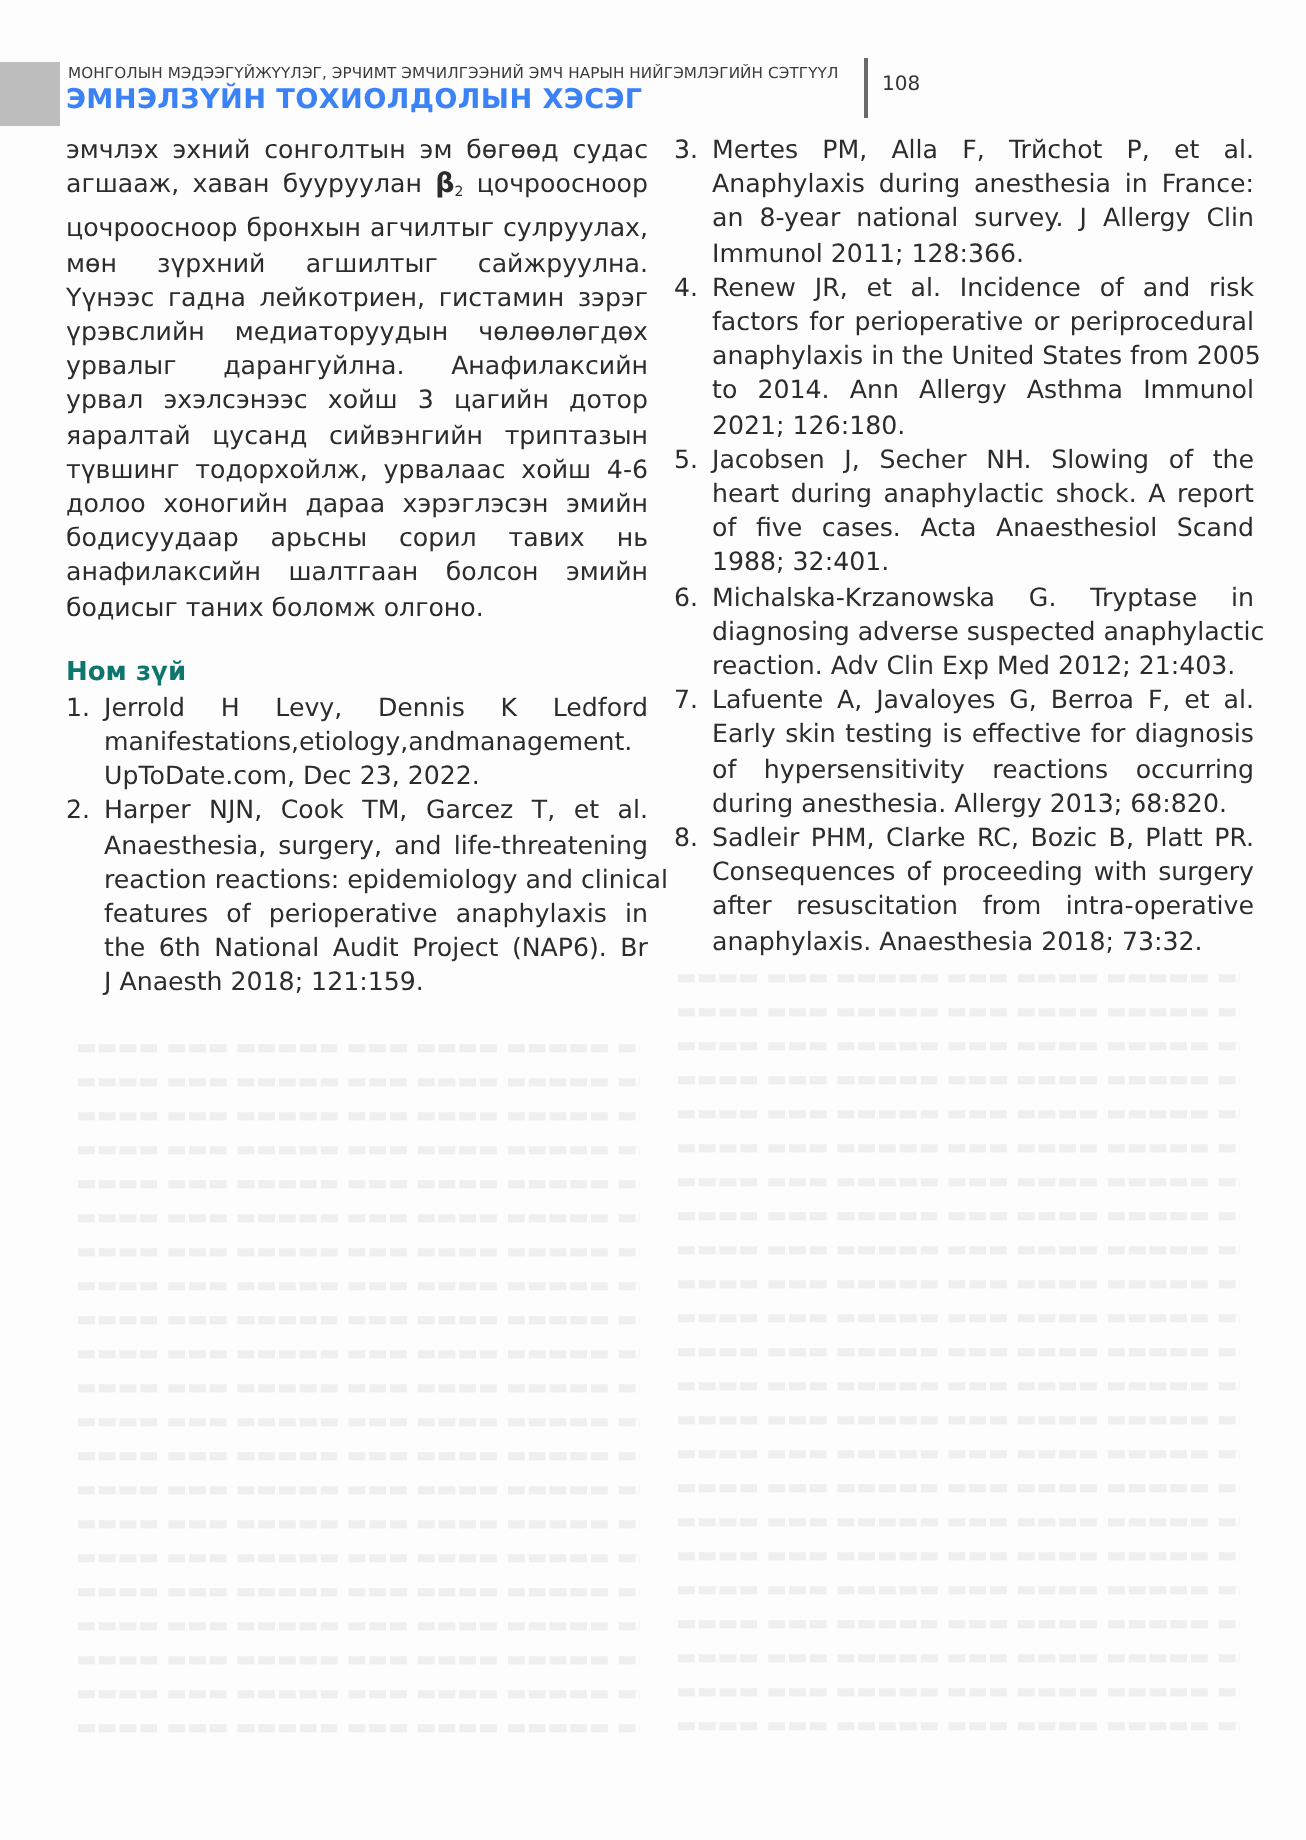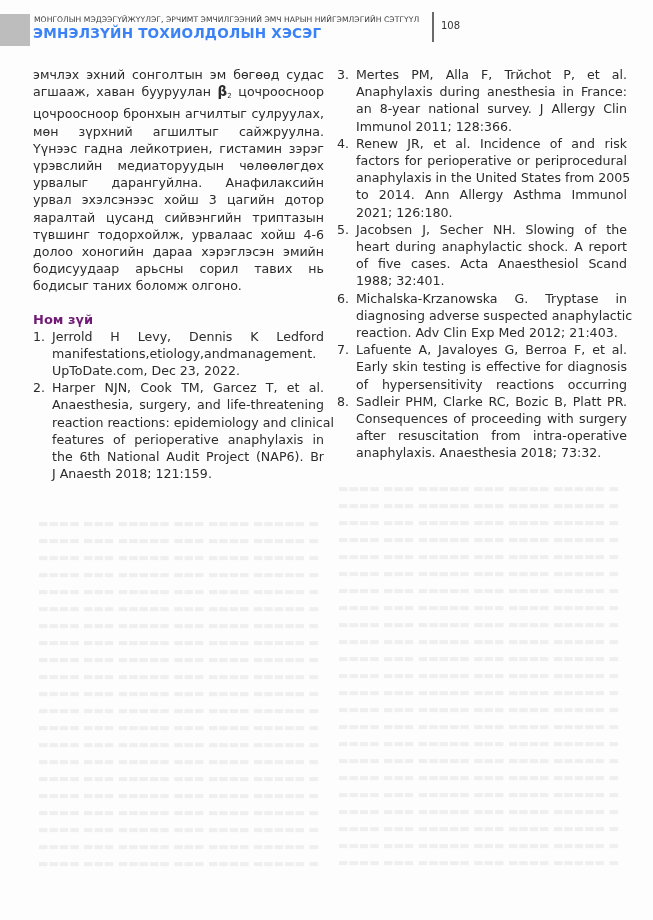--- a/index.html
+++ b/index.html
@@ -11,21 +11,21 @@
       width: 653px;
       height: 920px;
       position: relative;
       overflow: hidden;
       font-family: "DejaVu Sans", sans-serif;
       color: #2a2a2a;
       background: #fdfdfd;
     }
     .header {
       position: absolute;
-      top: 14px;
+      top: 31px;
       left: 0;
       width: 570px;
       height: 40px;
     }
     .header-block {
       position: absolute;
       left: 0;
       top: 0;
       width: 30px;
       height: 32px;
@@ -88,21 +88,21 @@
     }
     .para .line.last { text-align-last: left; }
 
     .beta { font-weight: bold; font-size: 13.5px; }
     .sub { font-size: 7px; vertical-align: -2px; }
 
     .refs-title {
       margin: 16px 0 0 0;
       font-weight: bold;
       font-size: 13px;
-      color: #701a75;
+      color: #0f766e;
       line-height: 17px;
     }
     .ref-list {
       list-style: none;
       margin: 0;
       padding: 0;
     }
     .ref {
       position: relative;
       padding-left: 19px;
@@ -202,20 +202,21 @@
     <span class="line">цочроосноор бронхын агчилтыг сулруулах,</span>
     <span class="line">мөн зүрхний агшилтыг сайжруулна.</span>
     <span class="line">Үүнээс гадна лейкотриен, гистамин зэрэг</span>
     <span class="line">үрэвслийн медиаторуудын чөлөөлөгдөх</span>
     <span class="line">урвалыг дарангуйлна. Анафилаксийн</span>
     <span class="line">урвал эхэлсэнээс хойш 3 цагийн дотор</span>
     <span class="line">яаралтай цусанд сийвэнгийн триптазын</span>
     <span class="line">түвшинг тодорхойлж, урвалаас хойш 4-6</span>
     <span class="line">долоо хоногийн дараа хэрэглэсэн эмийн</span>
     <span class="line">бодисуудаар арьсны сорил тавих нь</span>
+    <span class="line">анафилаксийн шалтгаан болсон эмийн</span>
     <span class="line last">бодисыг таних боломж олгоно.</span>
   </div>
 
   <div class="refs-title">Ном зүй</div>
   <ul class="ref-list">
     <li class="ref">
       <span class="ref-num">1.</span>
       <span class="ref-text">
         <span class="line">Jerrold H Levy, Dennis K Ledford</span>
         <span class="line">manifestations,etiology,andmanagement.</span>
@@ -273,20 +274,21 @@
         <span class="line">diagnosing adverse suspected anaphylactic</span>
         <span class="line last">reaction. Adv Clin Exp Med 2012; 21:403.</span>
       </span>
     </li>
     <li class="ref">
       <span class="ref-num">7.</span>
       <span class="ref-text">
         <span class="line">Lafuente A, Javaloyes G, Berroa F, et al.</span>
         <span class="line">Early skin testing is effective for diagnosis</span>
         <span class="line">of hypersensitivity reactions occurring</span>
+        <span class="line last">during anesthesia. Allergy 2013; 68:820.</span>
       </span>
     </li>
     <li class="ref">
       <span class="ref-num">8.</span>
       <span class="ref-text">
         <span class="line">Sadleir PHM, Clarke RC, Bozic B, Platt PR.</span>
         <span class="line">Consequences of proceeding with surgery</span>
         <span class="line">after resuscitation from intra-operative</span>
         <span class="line last">anaphylaxis. Anaesthesia 2018; 73:32.</span>
       </span>

